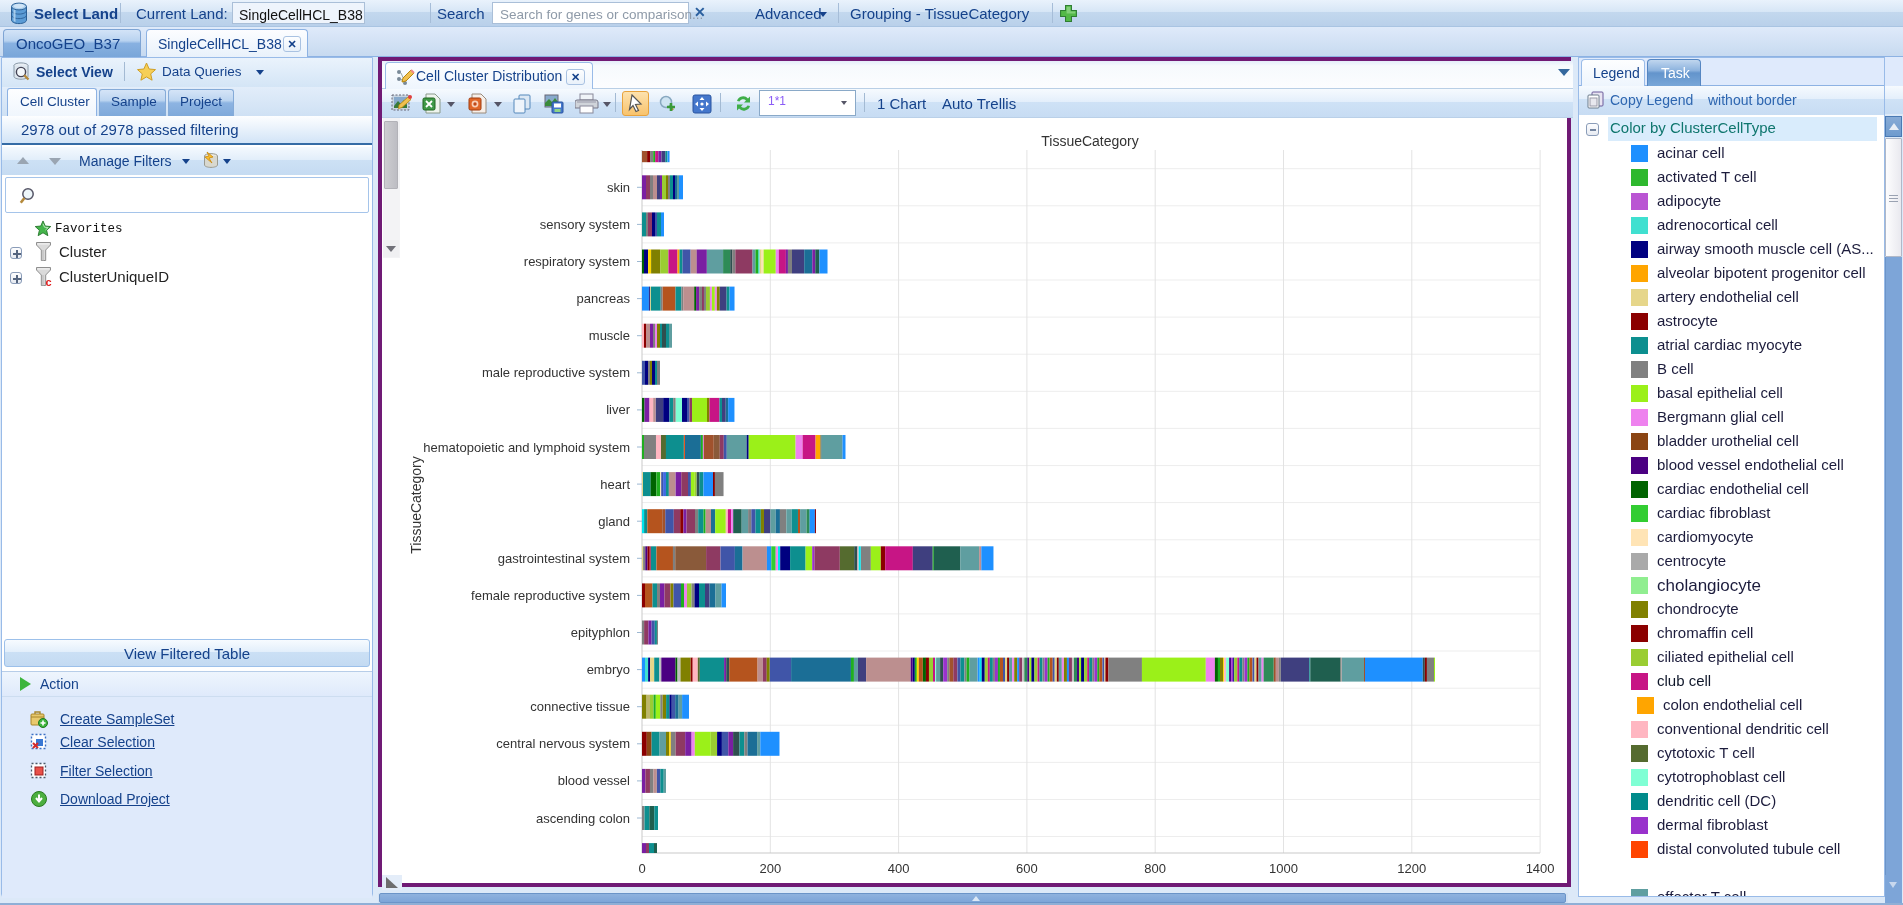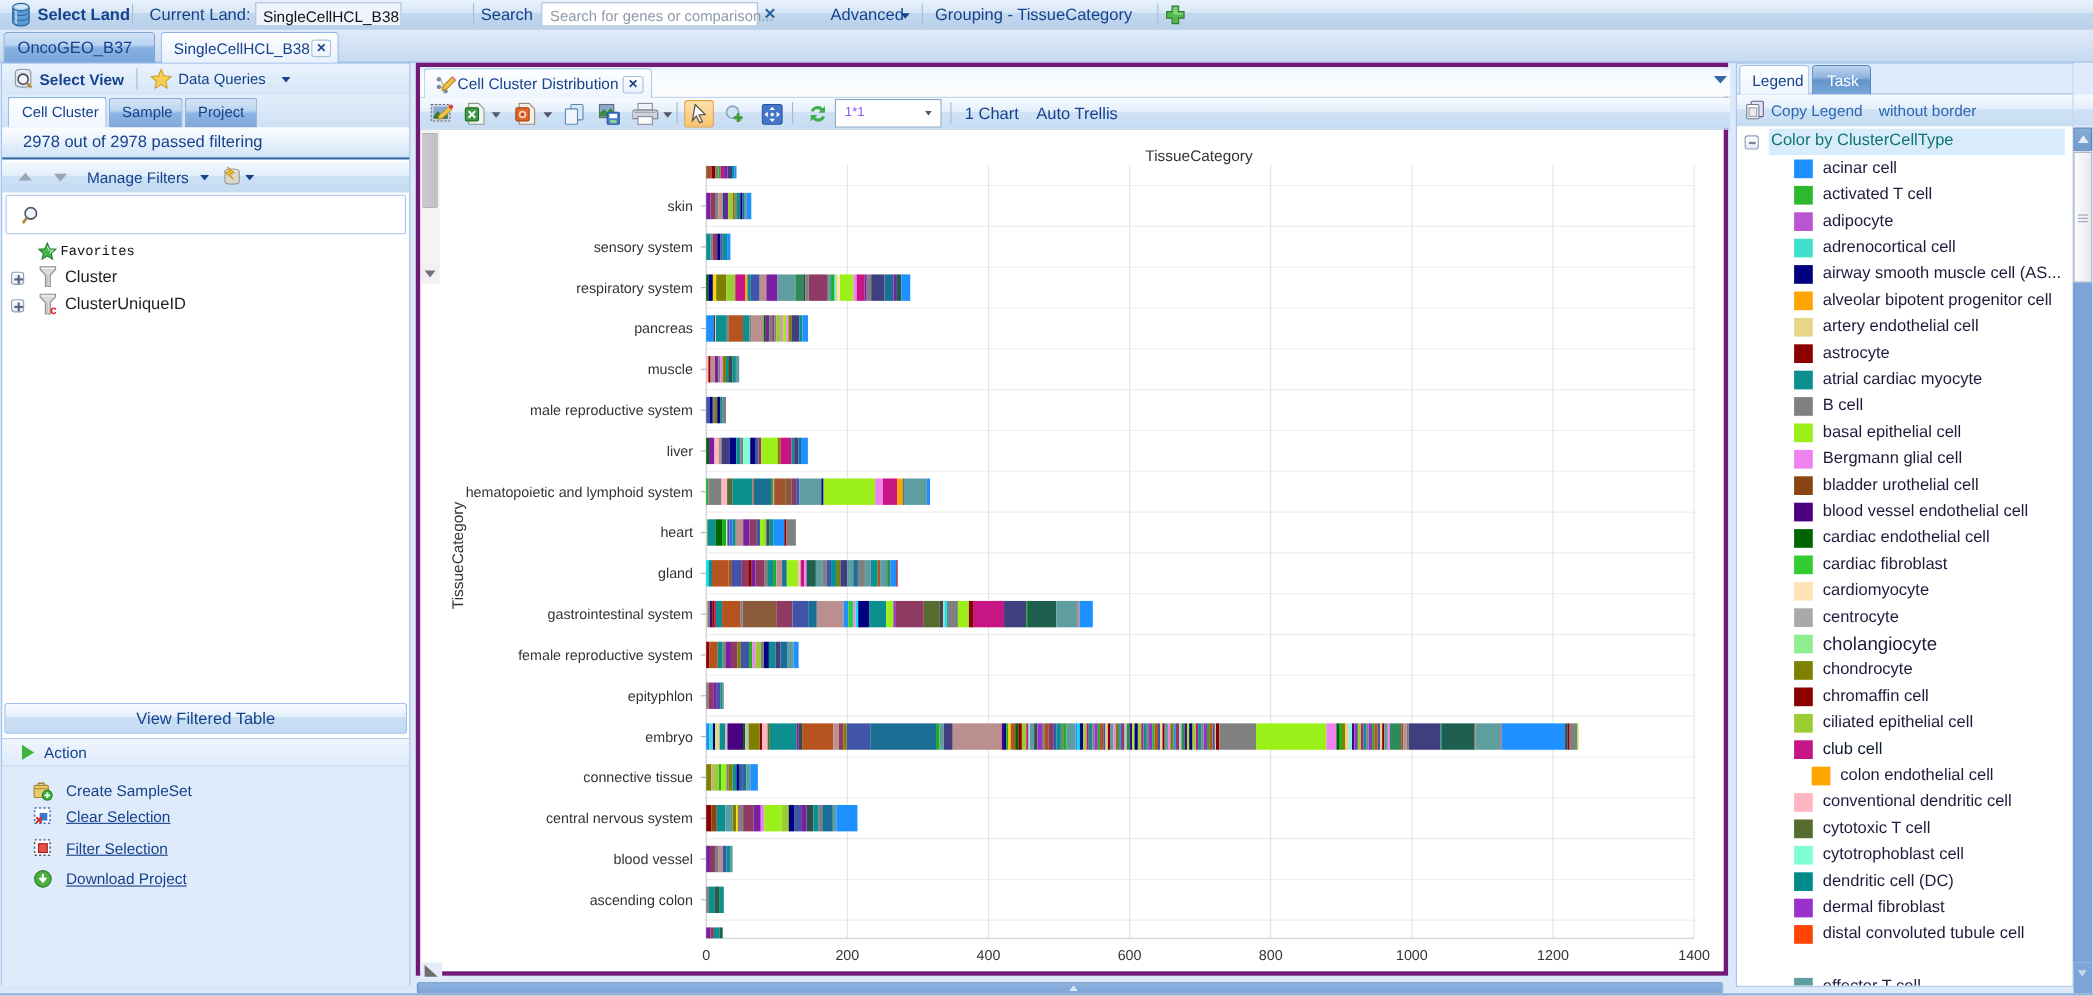--- a/index.html
+++ b/index.html
@@ -150,21 +150,21 @@
       <div class="abs navy" style="left:38px;top:4px;font-size:14px">Action</div>
     </div>
 
     <svg class="abs" style="left:28px;top:38px" width="18" height="18" viewBox="0 0 18 18">
       <rect x="1" y="4" width="13" height="11" rx="1" fill="#e8c96d" stroke="#a8862a"></rect>
       <path d="M1 7 h13" stroke="#a8862a" stroke-width="1"></path>
       <path d="M5 4 v-2 h5 v2" fill="none" stroke="#a8862a" stroke-width="1.4"></path>
       <circle cx="13" cy="13" r="4.5" fill="#3db53d" stroke="#1f7a1f"></circle>
       <path d="M13 10.5 v5 M10.5 13 h5" stroke="#fff" stroke-width="1.6"></path>
     </svg>
-    <div class="abs" style="left:58px;top:39px;font-size:14px;color:#15428b;">Create SampleSet</div>
+    <div class="abs" style="left:58px;top:39px;font-size:14px;color:#15428b;text-decoration:underline">Create SampleSet</div>
     <svg class="abs" style="left:28px;top:61px" width="18" height="18" viewBox="0 0 18 18">
       <rect x="1.5" y="1.5" width="14" height="14" fill="#fff" stroke="#3a6fc4" stroke-width="1.4" stroke-dasharray="2 2"></rect>
       <rect x="6" y="6" width="7" height="7" fill="#3a78d4"></rect>
       <path d="M3 15 l5 -5 M3 10 l5 5" stroke="#d42a2a" stroke-width="2"></path>
     </svg>
     <div class="abs" style="left:58px;top:62px;font-size:14px;color:#15428b;text-decoration:underline">Clear Selection</div>
     <svg class="abs" style="left:28px;top:90px" width="18" height="18" viewBox="0 0 18 18">
       <rect x="1.5" y="1.5" width="14" height="14" fill="#fff" stroke="#4a5a6a" stroke-width="1.3" stroke-dasharray="2 2"></rect>
       <rect x="5" y="5" width="8" height="8" fill="#e85048" stroke="#a02020"></rect>
     </svg>
@@ -919,21 +919,21 @@
           <div style="position:absolute;left:78px;top:2px;font-size:15px;color:#1c1c3c;white-space:nowrap">chromaffin cell</div>
         </div>
 <div style="position:absolute;left:0;top:645px;width:307px;height:24px">
           <div style="position:absolute;left:52px;top:3px;width:17px;height:17px;background:#9acd32"></div>
           <div style="position:absolute;left:78px;top:2px;font-size:15px;color:#1c1c3c;white-space:nowrap">ciliated epithelial cell</div>
         </div>
 <div style="position:absolute;left:0;top:669px;width:307px;height:24px">
           <div style="position:absolute;left:52px;top:3px;width:17px;height:17px;background:#c71585"></div>
           <div style="position:absolute;left:78px;top:2px;font-size:15px;color:#0f172a;white-space:nowrap">club cell</div>
         </div>
-<div style="position:absolute;left:16px;top:693px;width:307px;height:24px">
+<div style="position:absolute;left:6px;top:693px;width:307px;height:24px">
           <div style="position:absolute;left:52px;top:3px;width:17px;height:17px;background:#ffa500"></div>
           <div style="position:absolute;left:78px;top:2px;font-size:15px;color:#1c1c3c;white-space:nowrap">colon endothelial cell</div>
         </div>
 <div style="position:absolute;left:0;top:717px;width:307px;height:24px">
           <div style="position:absolute;left:52px;top:3px;width:17px;height:17px;background:#ffb6c1"></div>
           <div style="position:absolute;left:78px;top:2px;font-size:15px;color:#1c1c3c;white-space:nowrap">conventional dendritic cell</div>
         </div>
 <div style="position:absolute;left:0;top:741px;width:307px;height:24px">
           <div style="position:absolute;left:52px;top:3px;width:17px;height:17px;background:#556b2f"></div>
           <div style="position:absolute;left:78px;top:2px;font-size:15px;color:#1c1c3c;white-space:nowrap">cytotoxic T cell</div>

